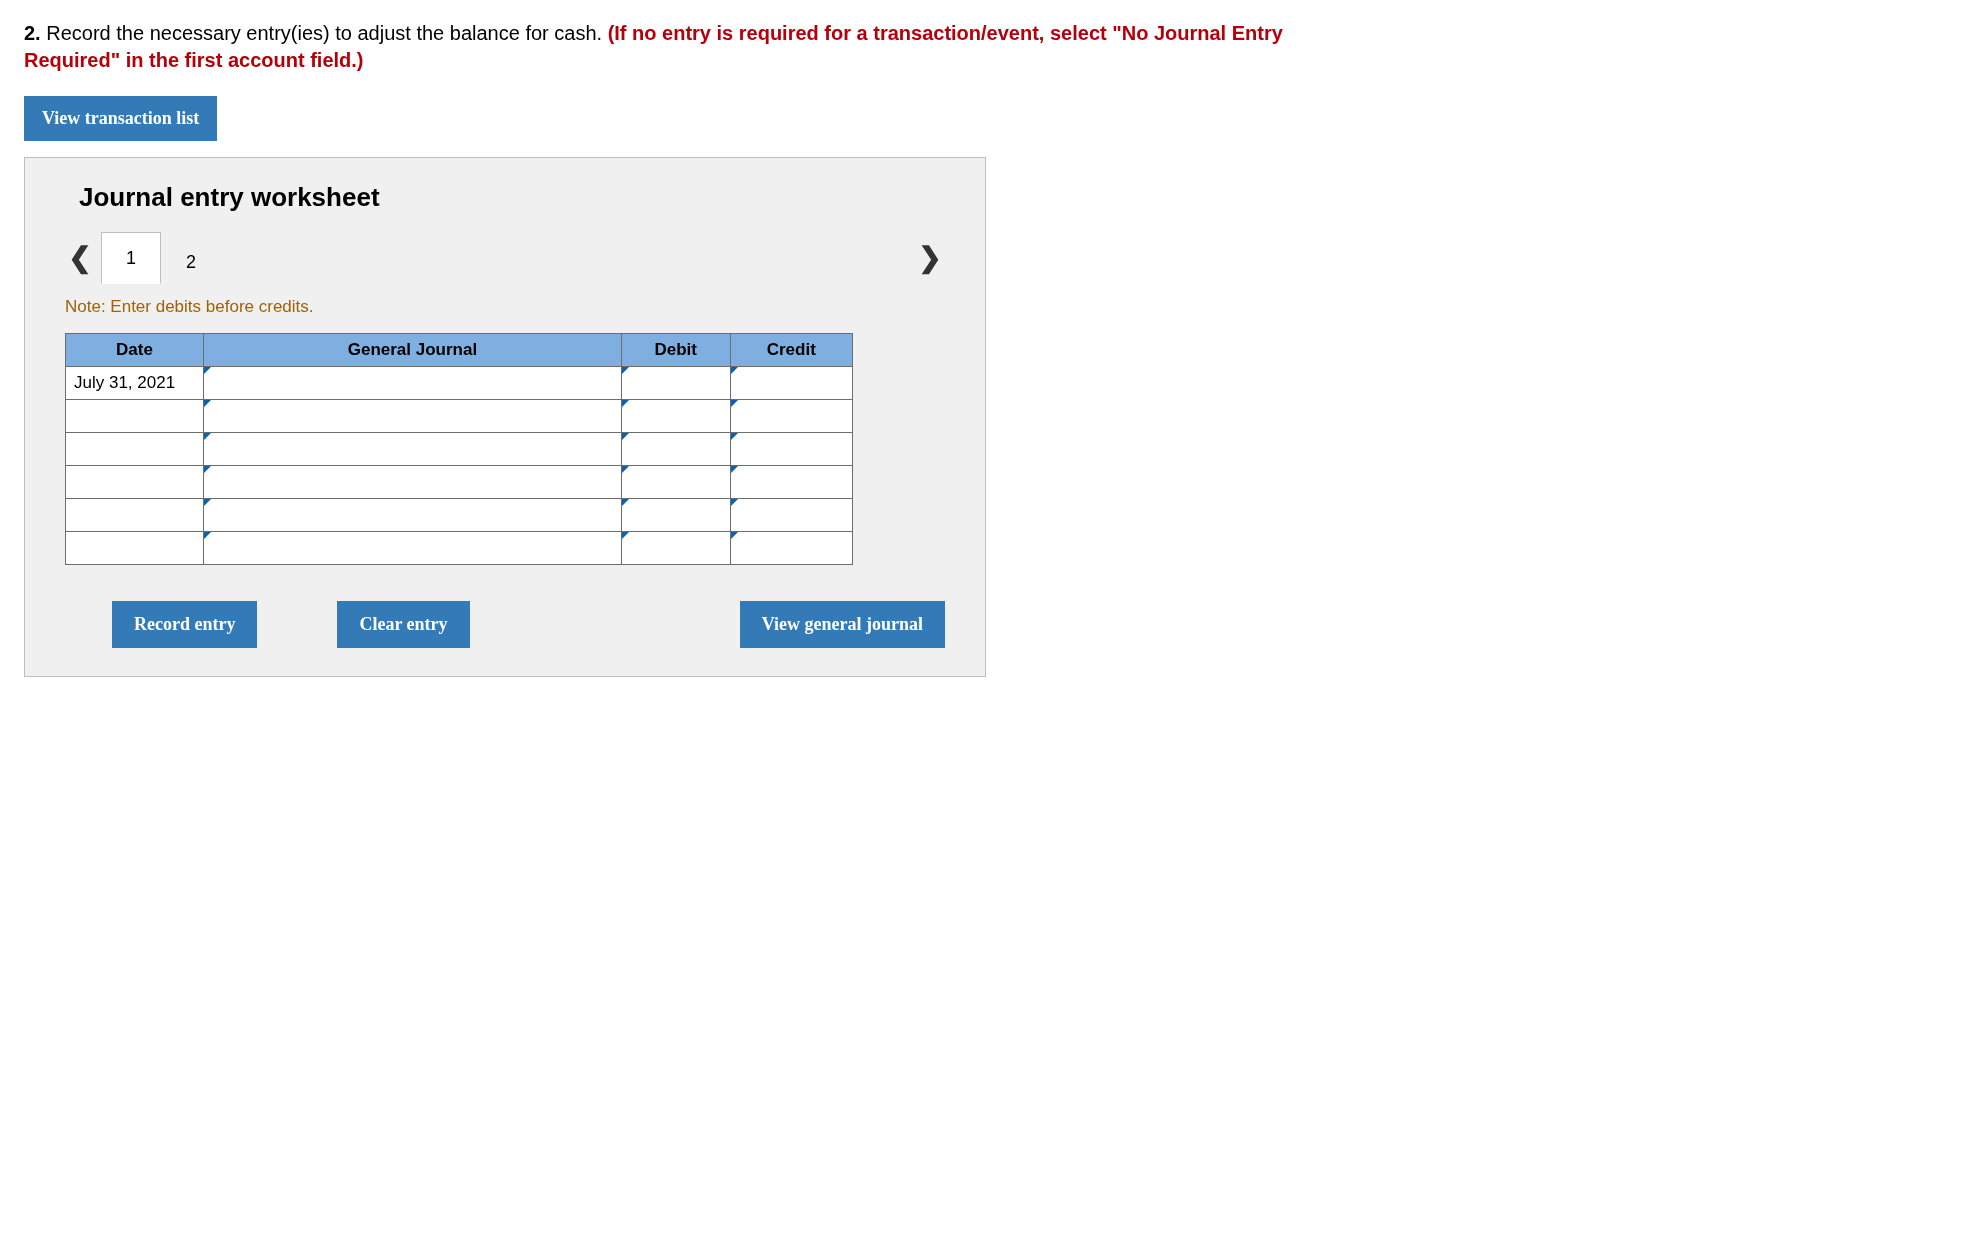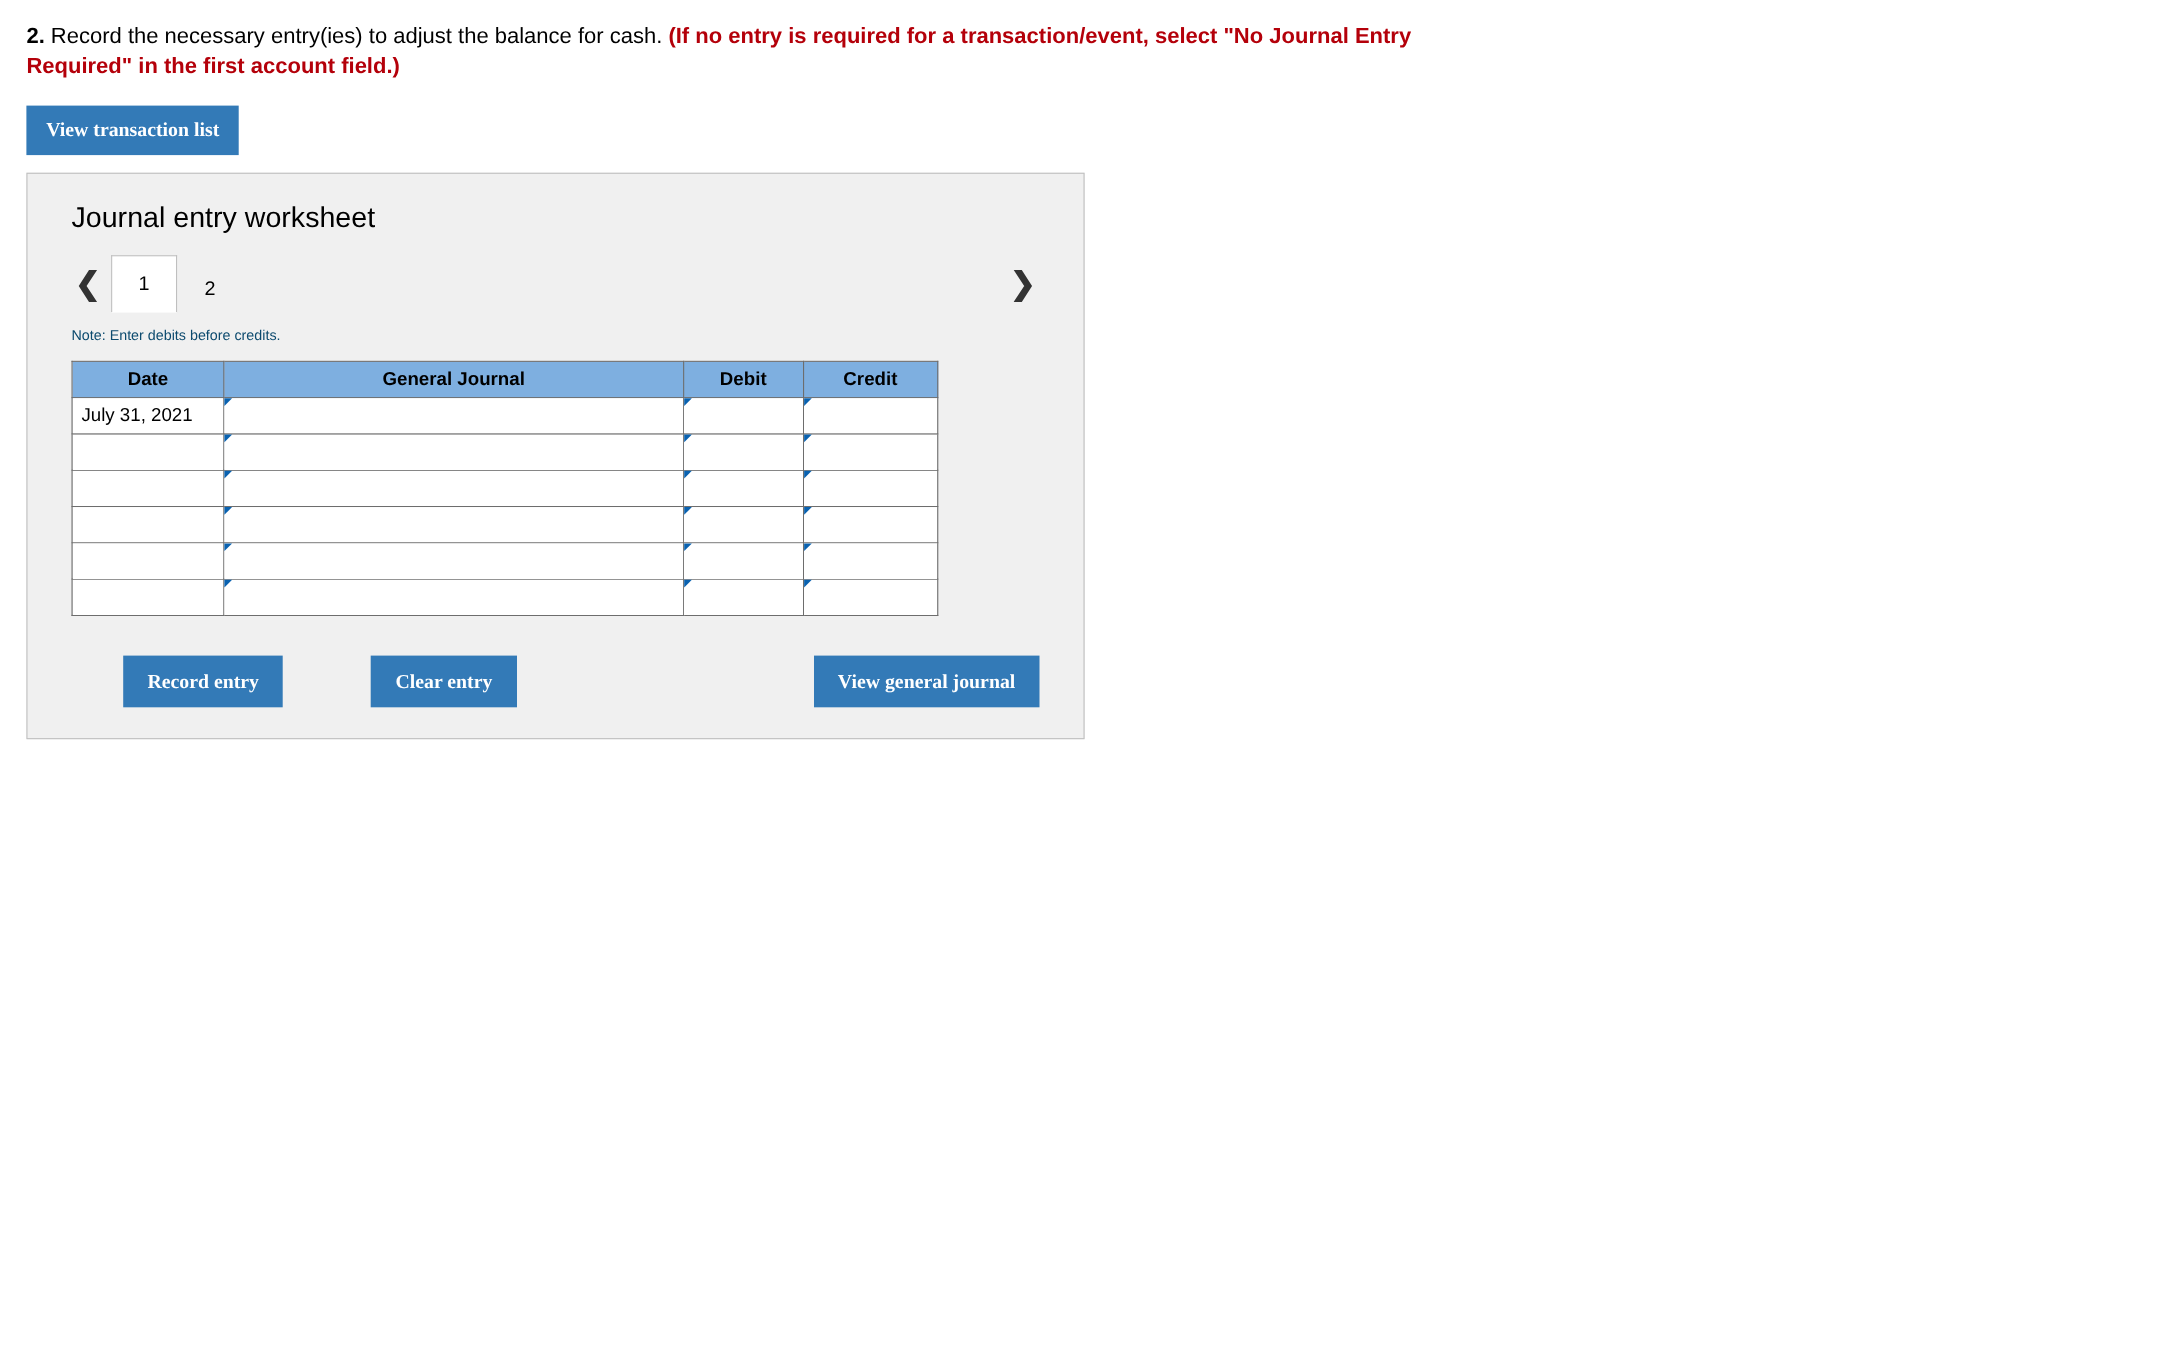--- a/index.html
+++ b/index.html
@@ -26,21 +26,21 @@
     cursor: pointer;
     font-family: Liberation Serif, serif;
   }
   .worksheet-panel {
     margin-top: 16px;
     border: 1px solid #bfbfbf;
     background: #f0f0f0;
     width: 962px;
     padding: 24px 40px 28px 40px;
   }
-  .ws-title { font-weight: normal; font-size: 26px; margin-bottom: 18px; }
+  .ws-title { font-weight: bold; font-size: 26px; margin-bottom: 18px; margin-left: 14px; }
   .tab-row { display: flex; align-items: center; position: relative; height: 52px; }
   .chev {
     font-size: 28px; font-weight: bold; color: #333; cursor: pointer;
     width: 30px; text-align: center;
   }
   .chev.right { margin-left: auto; }
   .tabs { display: flex; align-items: flex-end; margin-left: 6px; height: 52px;}
   .tab {
     width: 60px; height: 44px; border: 1px solid #bfbfbf;
     display: flex; align-items: center; justify-content: center;
@@ -50,21 +50,21 @@
   .tab.active {
     height: 52px; background: #ffffff; border-bottom: 1px solid #ffffff; z-index: 2;
   }
   .tab.inactive { border: none; background: transparent; }
   .prompt-box {
     border: 1px solid #bfbfbf; background: #ffffff;
     padding: 18px 16px 60px 16px;
     margin-top: 0; font-family: Verdana, Geneva, sans-serif; font-size: 18px;
     position: relative; top: 0;
   }
-  .note-text { color: #0c4a6e; font-size: 13px; margin: 14px 0 16px 0; }
+  .note-text { color: #a16207; font-size: 17px; margin: 14px 0 16px 0; }
   table.journal { border-collapse: collapse; width: 788px; }
   table.journal th {
     background: #7eafe0; border: 1px solid #6d6d6d;
     font-weight: bold; font-size: 17px; padding: 6px 4px; text-align: center;
   }
   table.journal td {
     border: 1px solid #6d6d6d; height: 33px;
     font-size: 17px; padding: 0 8px; background: #ffffff; position: relative;
   }
   .c-date { width: 140px; }

